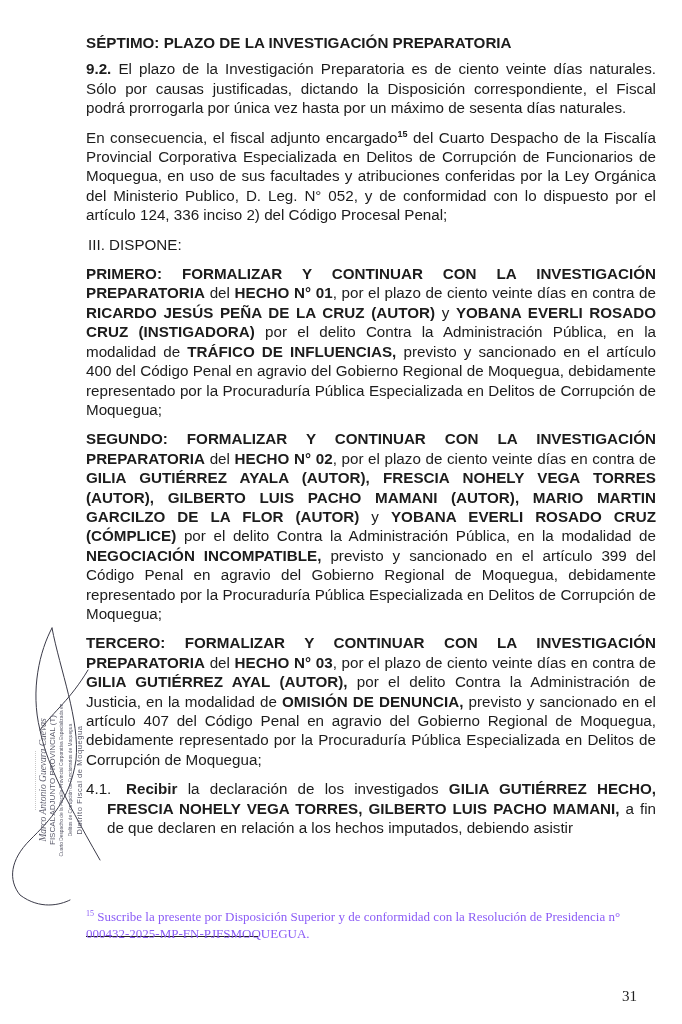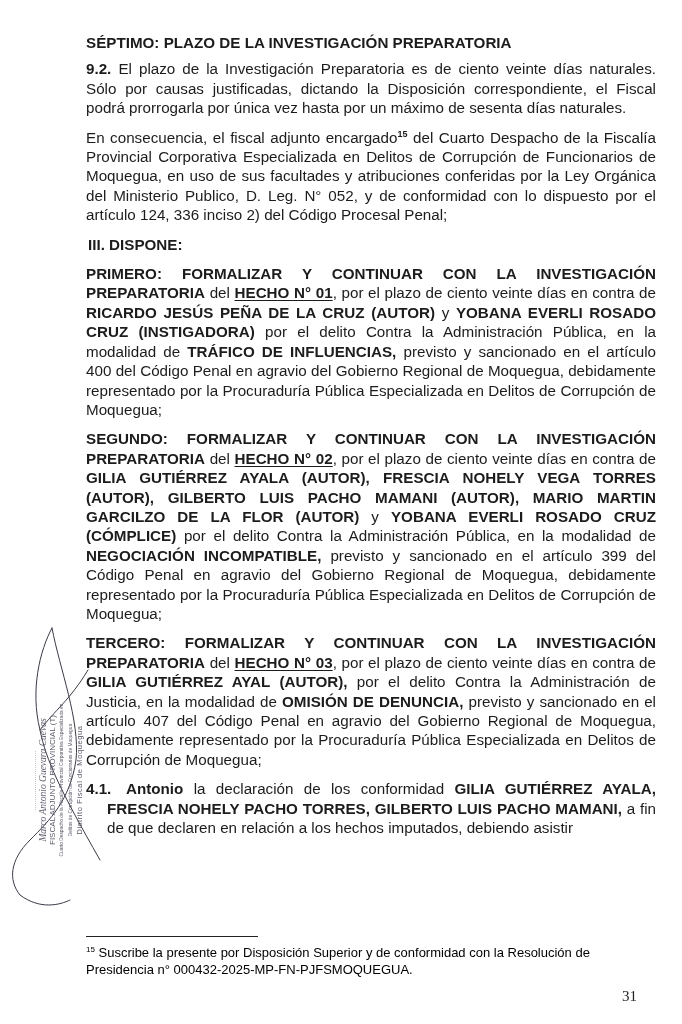--- a/index.html
+++ b/index.html
@@ -8,35 +8,35 @@
       font-family: "Liberation Sans", sans-serif; color: #1c1c1c;
     }
     .page { position: absolute; left: 0; top: 0; width: 682px; height: 840px; }
     .content {
       position: absolute; left: 86px; top: 33px; width: 570px;
       font-size: 15.2px; line-height: 19.4px; text-align: justify;
     }
     .content p { margin: 0 0 10px 0; }
     .heading { font-weight: bold; margin-bottom: 7px !important; }
     .b { font-weight: bold; }
-    .u { text-decoration: underline; text-underline-offset: 2px; }
+    .u { text-underline-offset: 2px; }
     sup { font-size: 9px; line-height: 0; vertical-align: super; font-weight: bold; }
-    .dispone { font-weight: bold; padding-left: 2px; }
+    .dispone { font-weight: normal; padding-left: 2px; }
     .item41 {
       position: relative; padding-left: 21px; text-indent: -21px;
     }
-    .item41 .num { font-weight: bold; display: inline-block; width: 40px; text-indent: 0; }
+    .item41 .num { font-weight: normal; display: inline-block; width: 40px; text-indent: 0; }
     .footnote-rule {
       position: absolute; left: 86px; top: 936px; width: 172px; height: 0;
       border-top: 1.3px solid #222;
     }
     .footnote {
-      position: absolute; left: 86px; top: 945px; width: 560px;
-      font-family: Liberation Sans, sans-serif; font-size: 13px; line-height: 16.5px;
-      color: #000000;
+      position: absolute; left: 86px; top: 909px; width: 560px;
+      font-family: Liberation Serif, serif; font-size: 13px; line-height: 16.5px;
+      color: #8b5cf6;
     }
     .footnote sup { font-size: 8px; font-weight: normal; }
     .page-number {
       position: absolute; left: 622px; top: 988px;
       font-family: Liberation Serif, serif; font-size: 15px; color: #222;
     }
     .stamp {
       position: absolute; left: 22px; top: 700px; width: 70px; height: 160px;
     }
     .stamp-text {
@@ -96,21 +96,21 @@
     <p>
       <span class="b">SEGUNDO: FORMALIZAR Y CONTINUAR CON LA INVESTIGACIÓN PREPARATORIA</span><span> del </span><span class="b u">HECHO N° 02</span><span>, por el plazo de ciento veinte días en contra de </span><span class="b">GILIA GUTIÉRREZ AYALA (AUTOR), FRESCIA NOHELY VEGA TORRES (AUTOR), GILBERTO LUIS PACHO MAMANI (AUTOR), MARIO MARTIN GARCILZO DE LA FLOR (AUTOR)</span><span> y </span><span class="b">YOBANA EVERLI ROSADO CRUZ (CÓMPLICE)</span><span> por el delito Contra la Administración Pública, en la modalidad de </span><span class="b">NEGOCIACIÓN INCOMPATIBLE,</span><span> previsto y sancionado en el artículo 399 del Código Penal en agravio del Gobierno Regional de Moquegua, debidamente representado por la Procuraduría Pública Especializada en Delitos de Corrupción de Moquegua;</span>
     </p>
 
     <p>
       <span class="b">TERCERO: FORMALIZAR Y CONTINUAR CON LA INVESTIGACIÓN PREPARATORIA</span><span> del </span><span class="b u">HECHO N° 03</span><span>, por el plazo de ciento veinte días en contra de </span><span class="b">GILIA GUTIÉRREZ AYAL (AUTOR),</span><span> por el delito Contra la Administración de Justicia, en la modalidad de </span><span class="b">OMISIÓN DE DENUNCIA,</span><span> previsto y sancionado en el artículo 407 del Código Penal en agravio del Gobierno Regional de Moquegua, debidamente representado por la Procuraduría Pública Especializada en Delitos de Corrupción de Moquegua;</span>
     </p>
 
 
     <p class="item41">
-      <span class="num">4.1.</span><span class="b">Antonio</span><span> la declaración de los conformidad </span><span class="b">GILIA GUTIÉRREZ AYALA, FRESCIA NOHELY PACHO TORRES, GILBERTO LUIS PACHO MAMANI,</span><span> a fin de que declaren en relación a los hechos imputados, debiendo asistir</span>
+      <span class="num">4.1.</span><span class="b">Recibir</span><span> la declaración de los investigados </span><span class="b">GILIA GUTIÉRREZ HECHO, FRESCIA NOHELY VEGA TORRES, GILBERTO LUIS PACHO MAMANI,</span><span> a fin de que declaren en relación a los hechos imputados, debiendo asistir</span>
     </p>
   </div>
 
   <div class="footnote-rule"></div>
   <div class="footnote">
     <sup>15</sup><span> Suscribe la presente por Disposición Superior y de conformidad con la Resolución de Presidencia n° 000432-2025-MP-FN-PJFSMOQUEGUA.</span>
   </div>
 
   <div class="page-number">31</div>
 </div>

